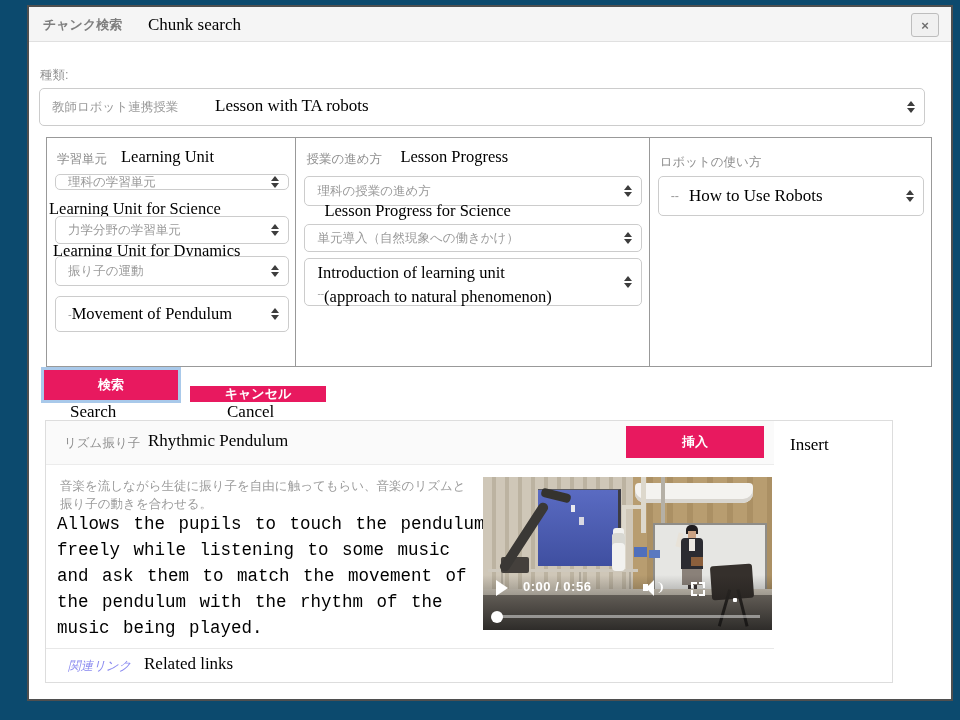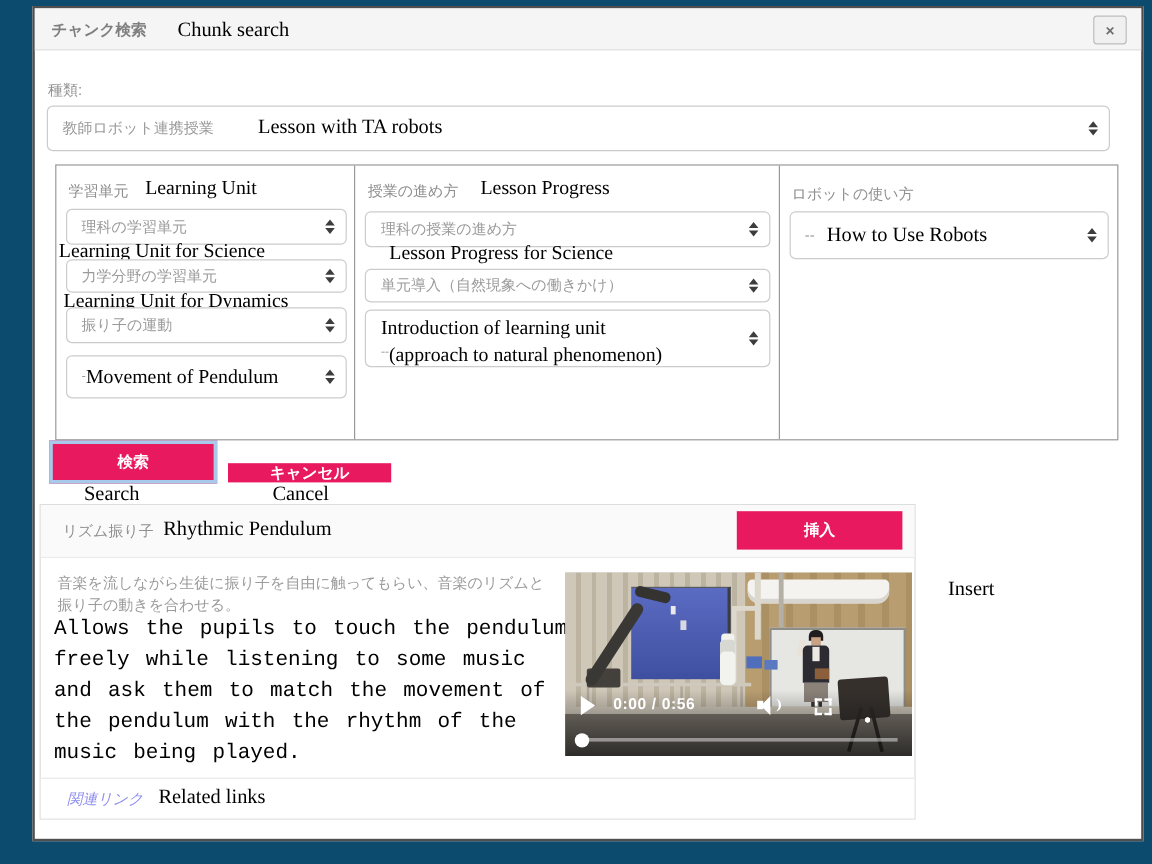--- a/index.html
+++ b/index.html
@@ -35,21 +35,21 @@
   .cols{position:absolute;left:17px;top:130px;width:886px;height:230px;border:1px solid #999;
         box-sizing:border-box;display:flex;}
   .col{position:relative;height:100%;box-sizing:border-box;}
   .col.b{border-right:1px solid #999;}
   
   .btn{display:flex;align-items:center;justify-content:center;background:var(--accent);color:#fff;
        font-weight:bold;font-size:13px;cursor:pointer;box-sizing:border-box;position:absolute;}
   .btn-search{left:12px;top:360px;width:140px;height:36px;border:3px solid var(--focus);}
   .btn-cancel{left:161px;top:379px;width:136px;height:16px;}
   
-  .card{position:absolute;left:4px;top:413px;width:730px;height:263px;background:#fff;
+  .card{position:absolute;left:16px;top:413px;width:848px;height:263px;background:#fff;
         border:1px solid #ddd;box-sizing:border-box;}
   .card-header{position:absolute;left:0;top:0;width:728px;height:43px;background:#fafafa;
         border-bottom:1px solid #ececec;}
   .btn-insert{right:10px;top:5px;width:138px;height:32px;}
   .desc-ja{position:absolute;left:14px;top:56px;width:416px;font-size:12.5px;line-height:18px;color:#9b9b9b;}
   .desc-en{position:absolute;left:11px;top:90px;width:436px;font-family:Liberation Mono, monospace;
         font-size:17.5px;line-height:26px;word-spacing:3px;color:#000;}
   .card-footer{position:absolute;left:0;bottom:0;width:728px;height:33px;border-top:1px solid #e8e8e8;background:#fff;}
   .related{position:absolute;left:22px;top:9px;font-size:12.5px;color:var(--link);cursor:pointer;font-style:italic;}
   
@@ -139,21 +139,21 @@
           <i class="dn"></i>
         </span>
     </div>
     <span class="ann" style="left:186px;top:89px;">Lesson with TA robots</span>
 
     <div class="cols">
 
       <div class="col b" style="width:250px;">
         <span class="jp-label" style="left:10px;top:13px;">学習単元</span>
         <span class="ann" style="left:74px;top:9px;font-size:16.5px;">Learning Unit</span>
-        <div class="sel" style="left:8px;top:36px;width:234px;height:30px;">
+        <div class="sel" style="left:8px;top:36px;width:234px;height:16px;">
           <span class="ph">理科の学習単元</span>
           <span class="spin">
               <i class="up"></i>
               <i class="dn"></i>
             </span>
         </div>
         <span class="ann" style="left:2px;top:61px;font-size:16.5px;">Learning Unit for Science</span>
         <div class="sel" style="left:8px;top:78px;width:234px;height:28px;">
           <span class="ph">力学分野の学習単元</span>
           <span class="spin">
@@ -301,16 +301,16 @@
         <div class="seek"></div>
         <div class="knob"></div>
       </div>
 
       <div class="card-footer">
         <span class="related">関連リンク</span>
         <span class="ann" style="left:98px;top:5px;">Related links</span>
       </div>
     </div>
 
-    <span class="ann" style="left:761px;top:428px;margin-top:46px;">Insert</span>
+    <span class="ann" style="left:761px;top:428px;">Insert</span>
 
   </div>
 </div>
 
 </body></html>

